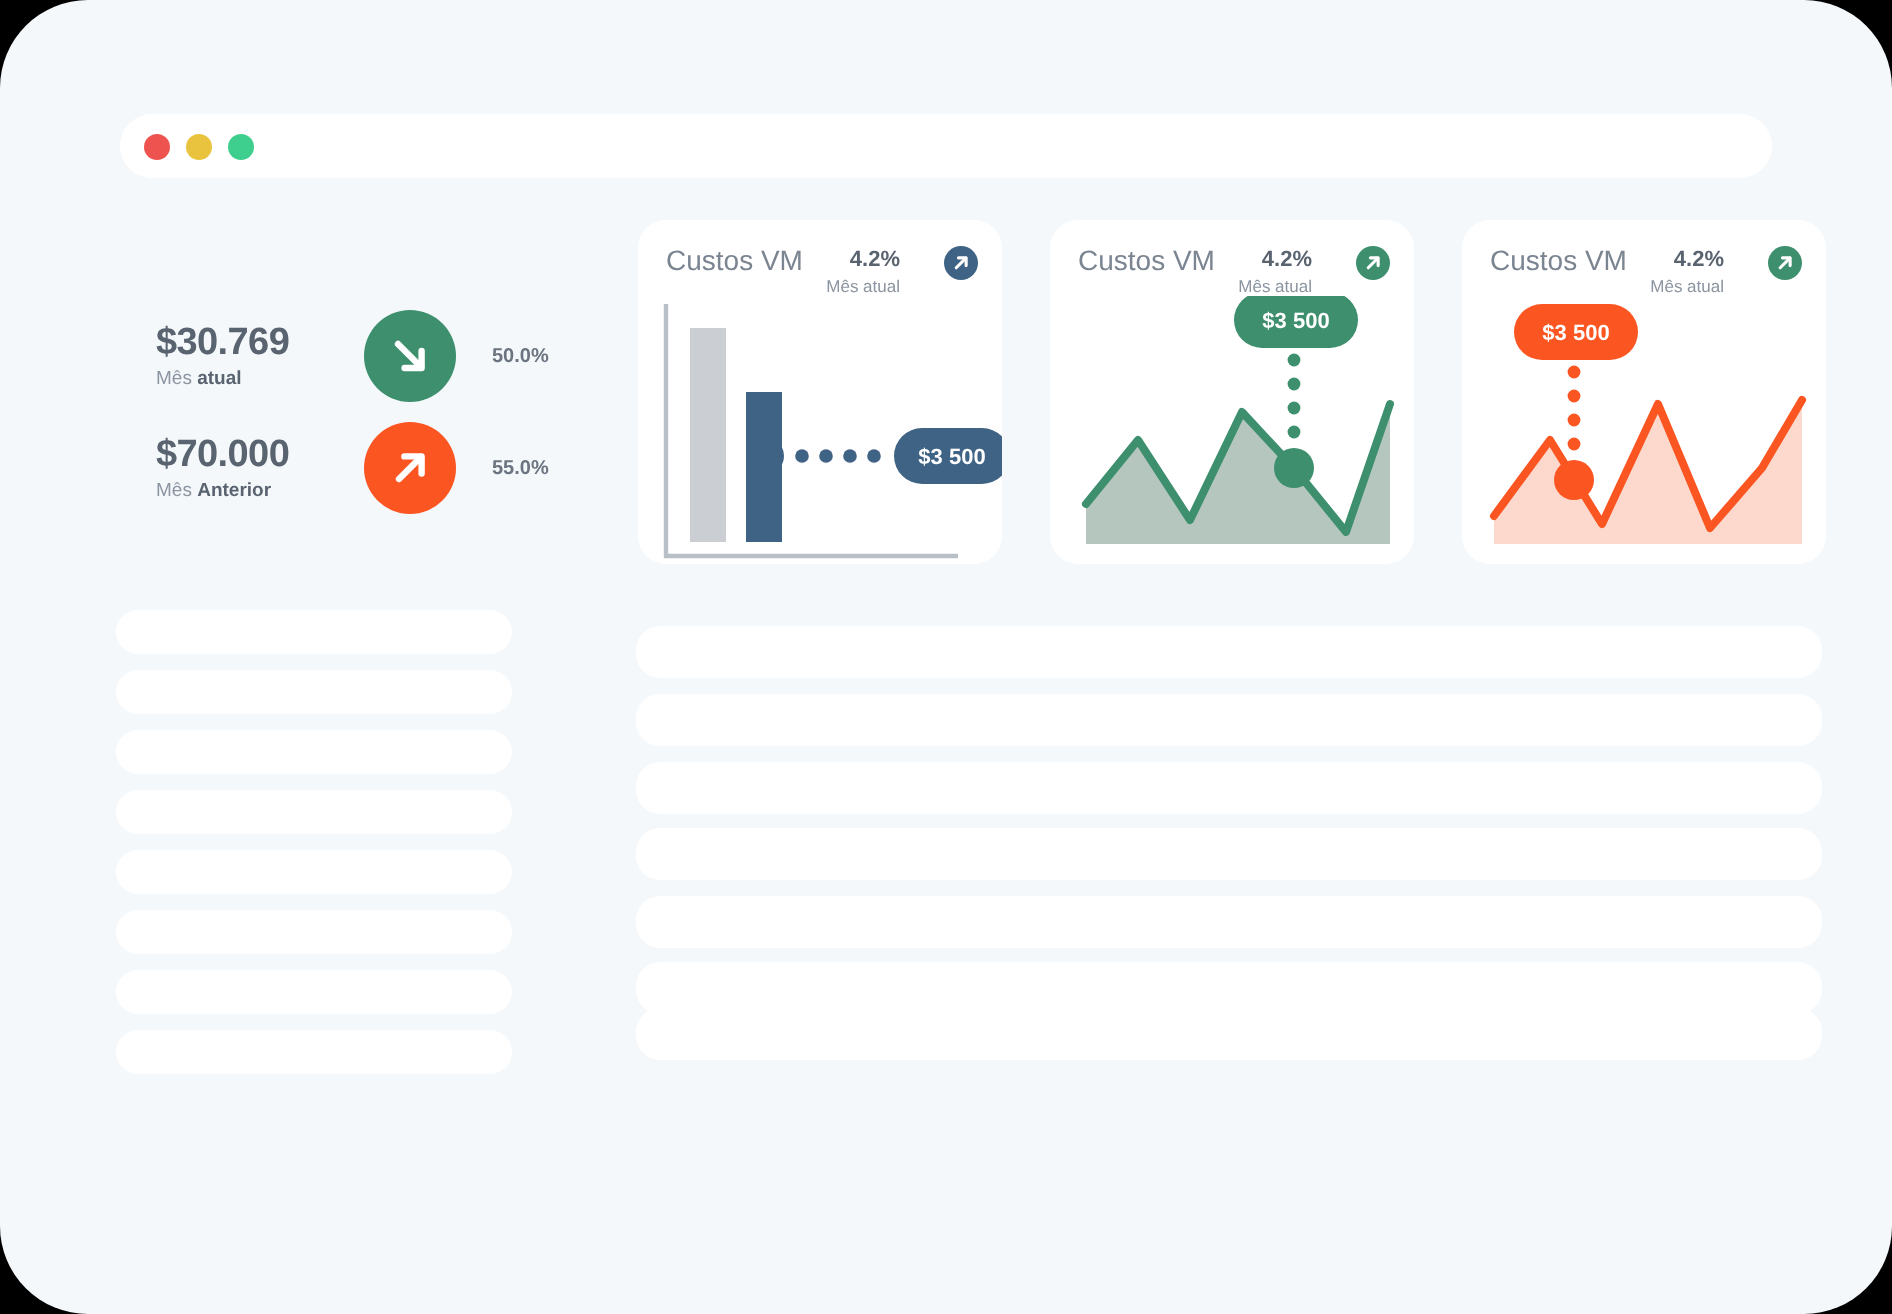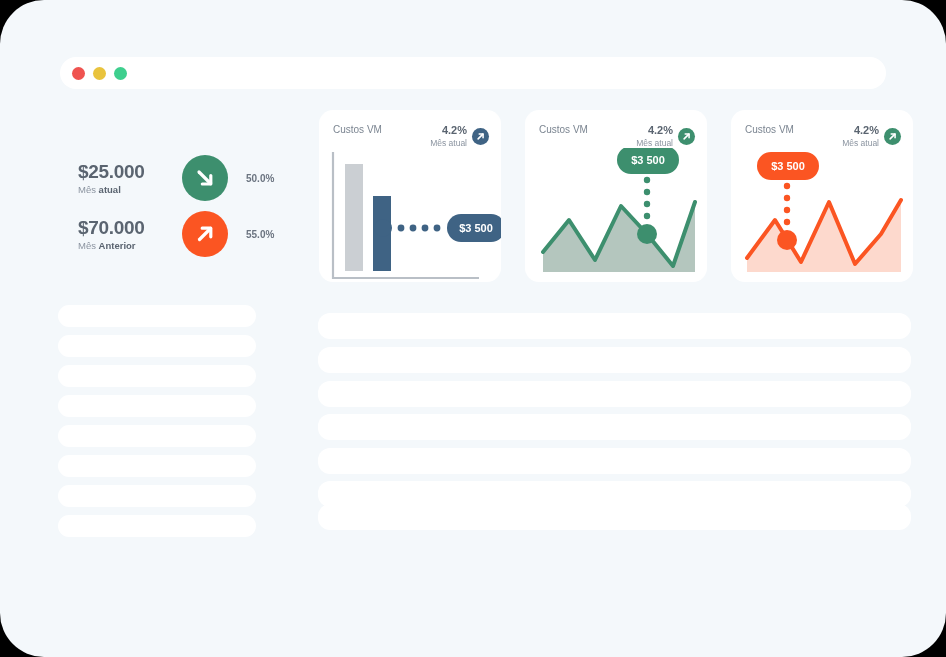--- a/index.html
+++ b/index.html
@@ -126,28 +126,28 @@
   .card-head {
     position: absolute;
     left: 14px;
     right: 12px;
     top: 14px;
     display: flex;
     justify-content: space-between;
     align-items: flex-start;
   }
   .card-title {
-    font-size: 10px;
+    font-size: 14px;
     color: #7b8591;
     line-height: 12px;
   }
   .card-head-right {
     display: flex;
-    align-items: center;
-    gap: 5px;
+    align-items: flex-start;
+    gap: 22px;
   }
   .card-stat { text-align: right; }
   .card-pct {
     font-size: 11px;
     font-weight: bold;
     color: #5a6470;
     line-height: 12px;
   }
   .card-sub {
     font-size: 8.5px;
@@ -188,21 +188,21 @@
       <span class="dot dot-red"></span>
       <span class="dot dot-yellow"></span>
       <span class="dot dot-green"></span>
     </div>
   </div>
 
   <div class="metrics">
 
     <div class="metric-row">
       <div class="metric-text">
-        <div class="metric-value">$25.000</div>
+        <div class="metric-value">$30.769</div>
         <div class="metric-label"><span>Mês </span><b>atual</b></div>
       </div>
       <div class="metric-circle" style="background:#3d8f6e">
         <svg width="26" height="26" viewBox="0 0 26 26">
           <path d="M7 7 L18.5 18.5" stroke="#ffffff" stroke-width="3.2" stroke-linecap="round"></path>
           <path d="M18.8 10.5 L18.8 19 L10.3 19" stroke="#ffffff" stroke-width="3.2" fill="none" stroke-linecap="round" stroke-linejoin="round"></path>
         </svg>
       </div>
       <div class="metric-pct">50.0%</div>
     </div>

